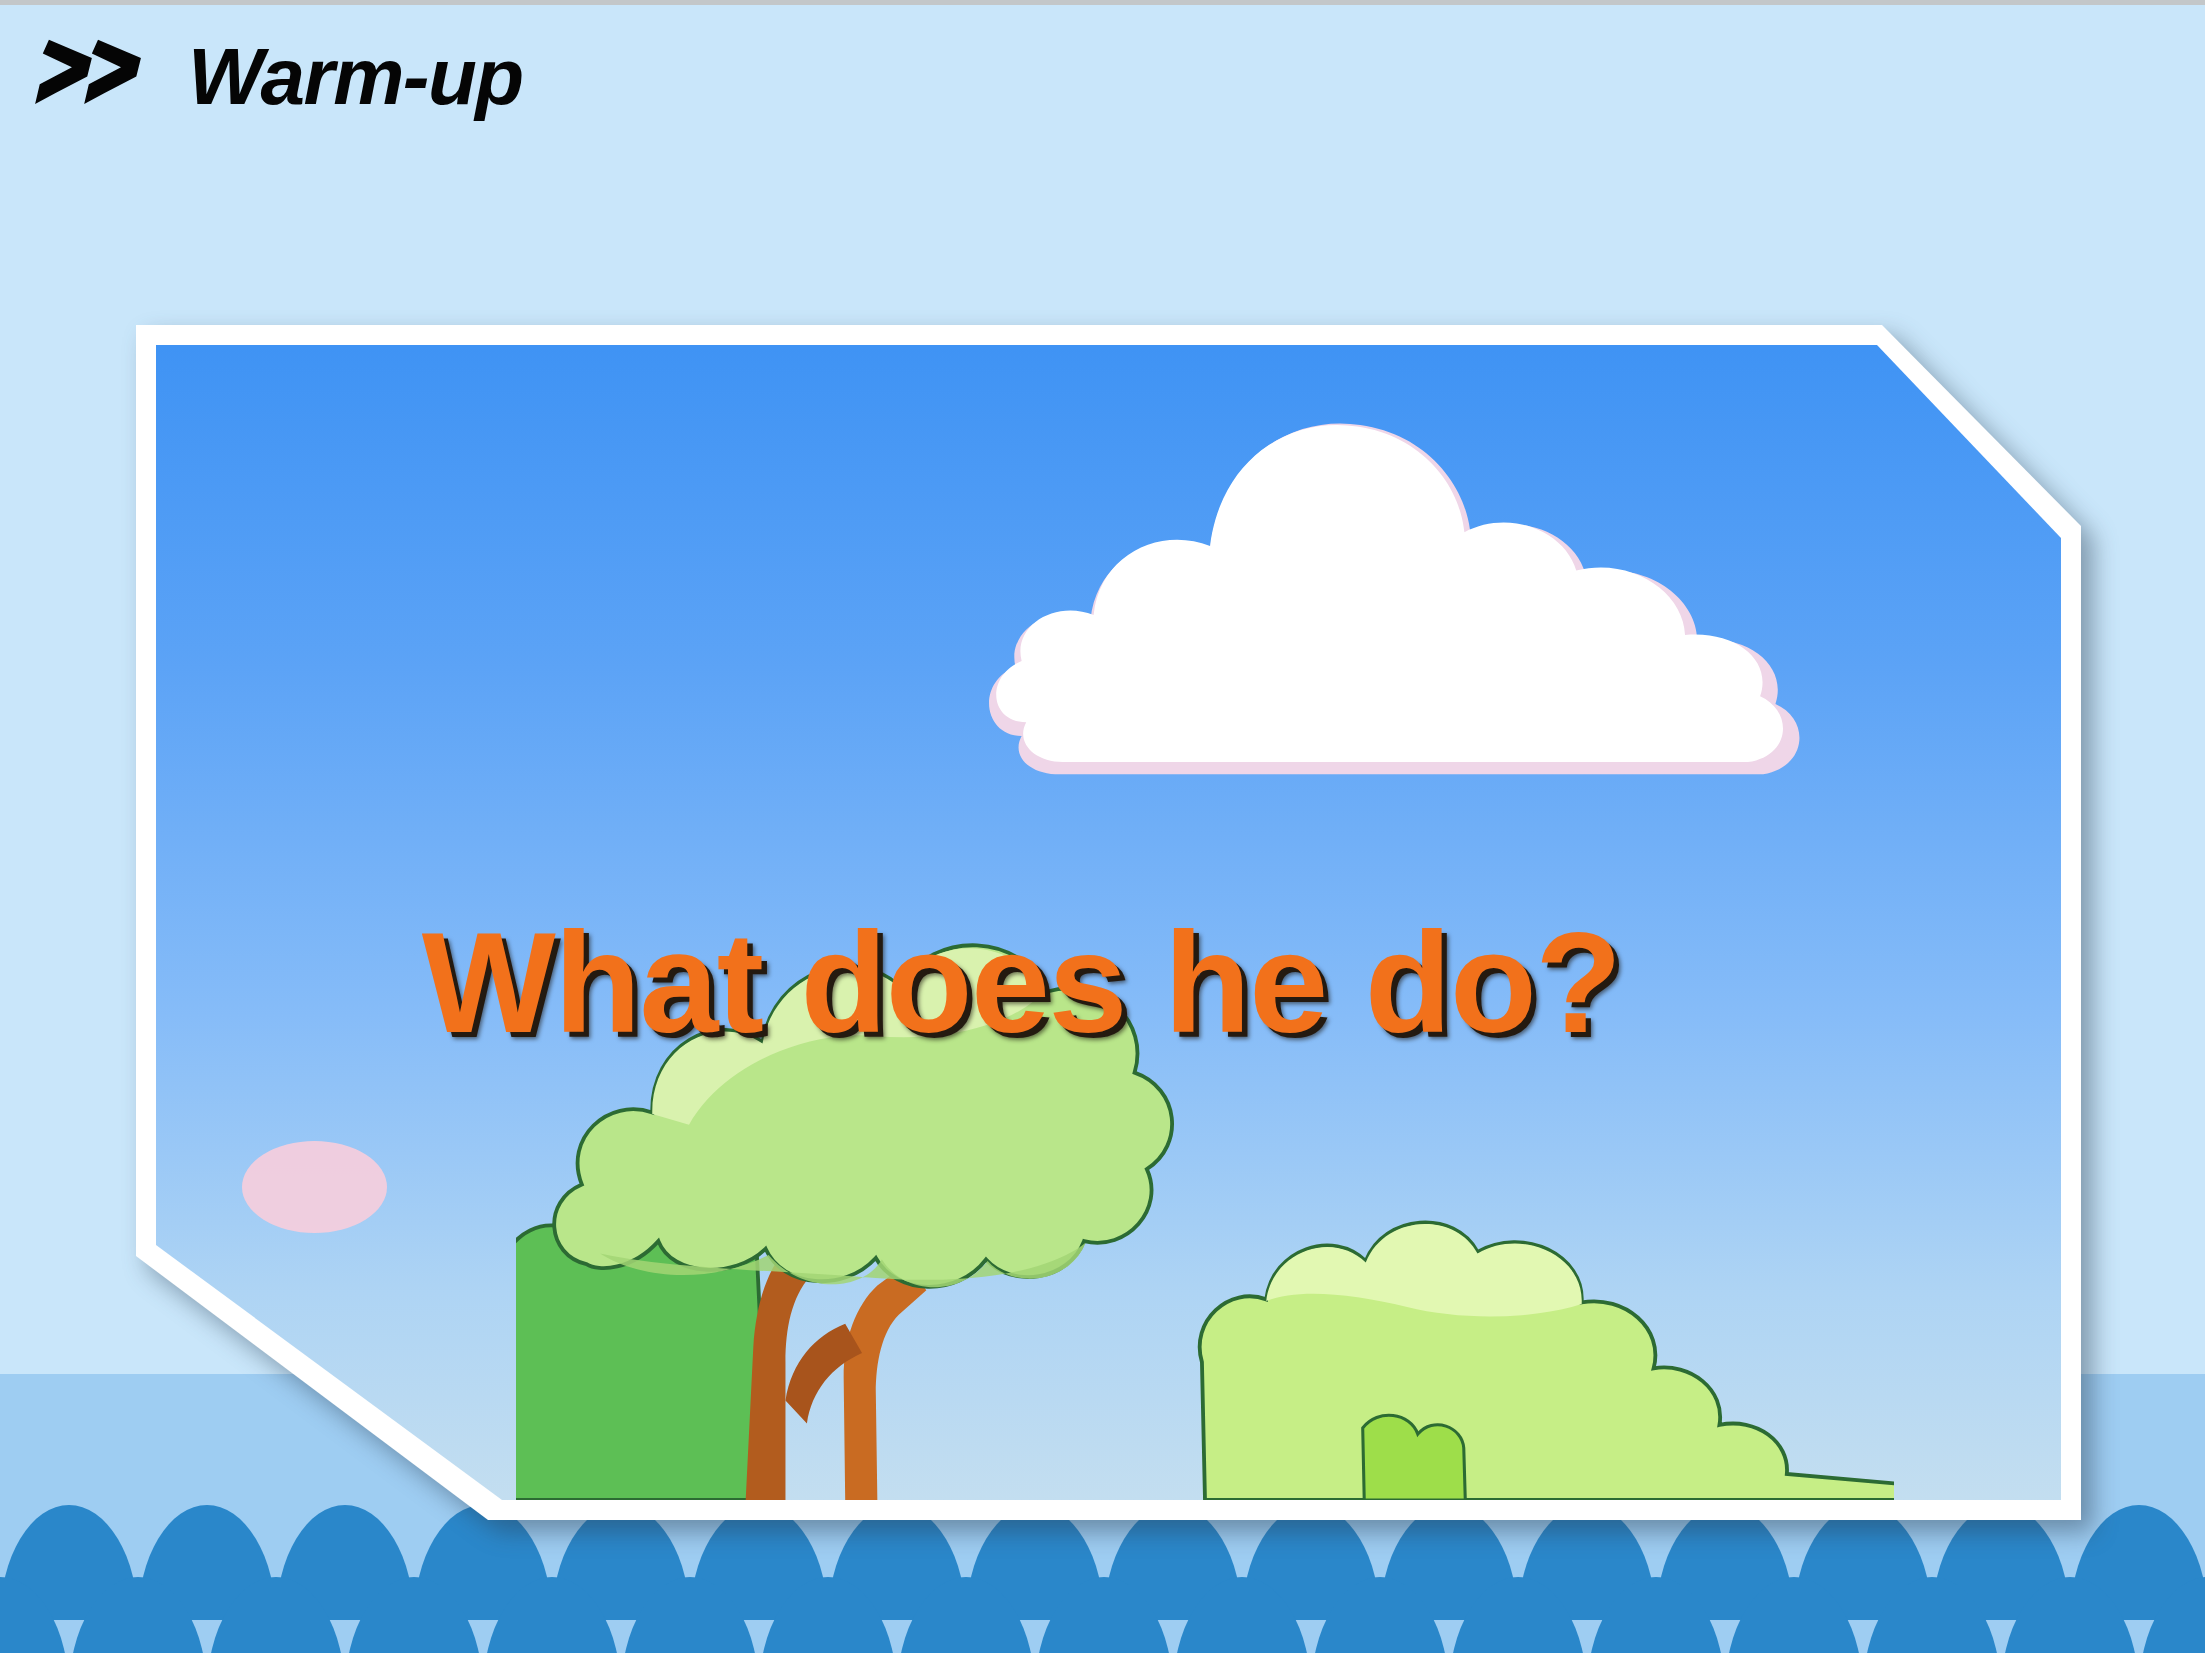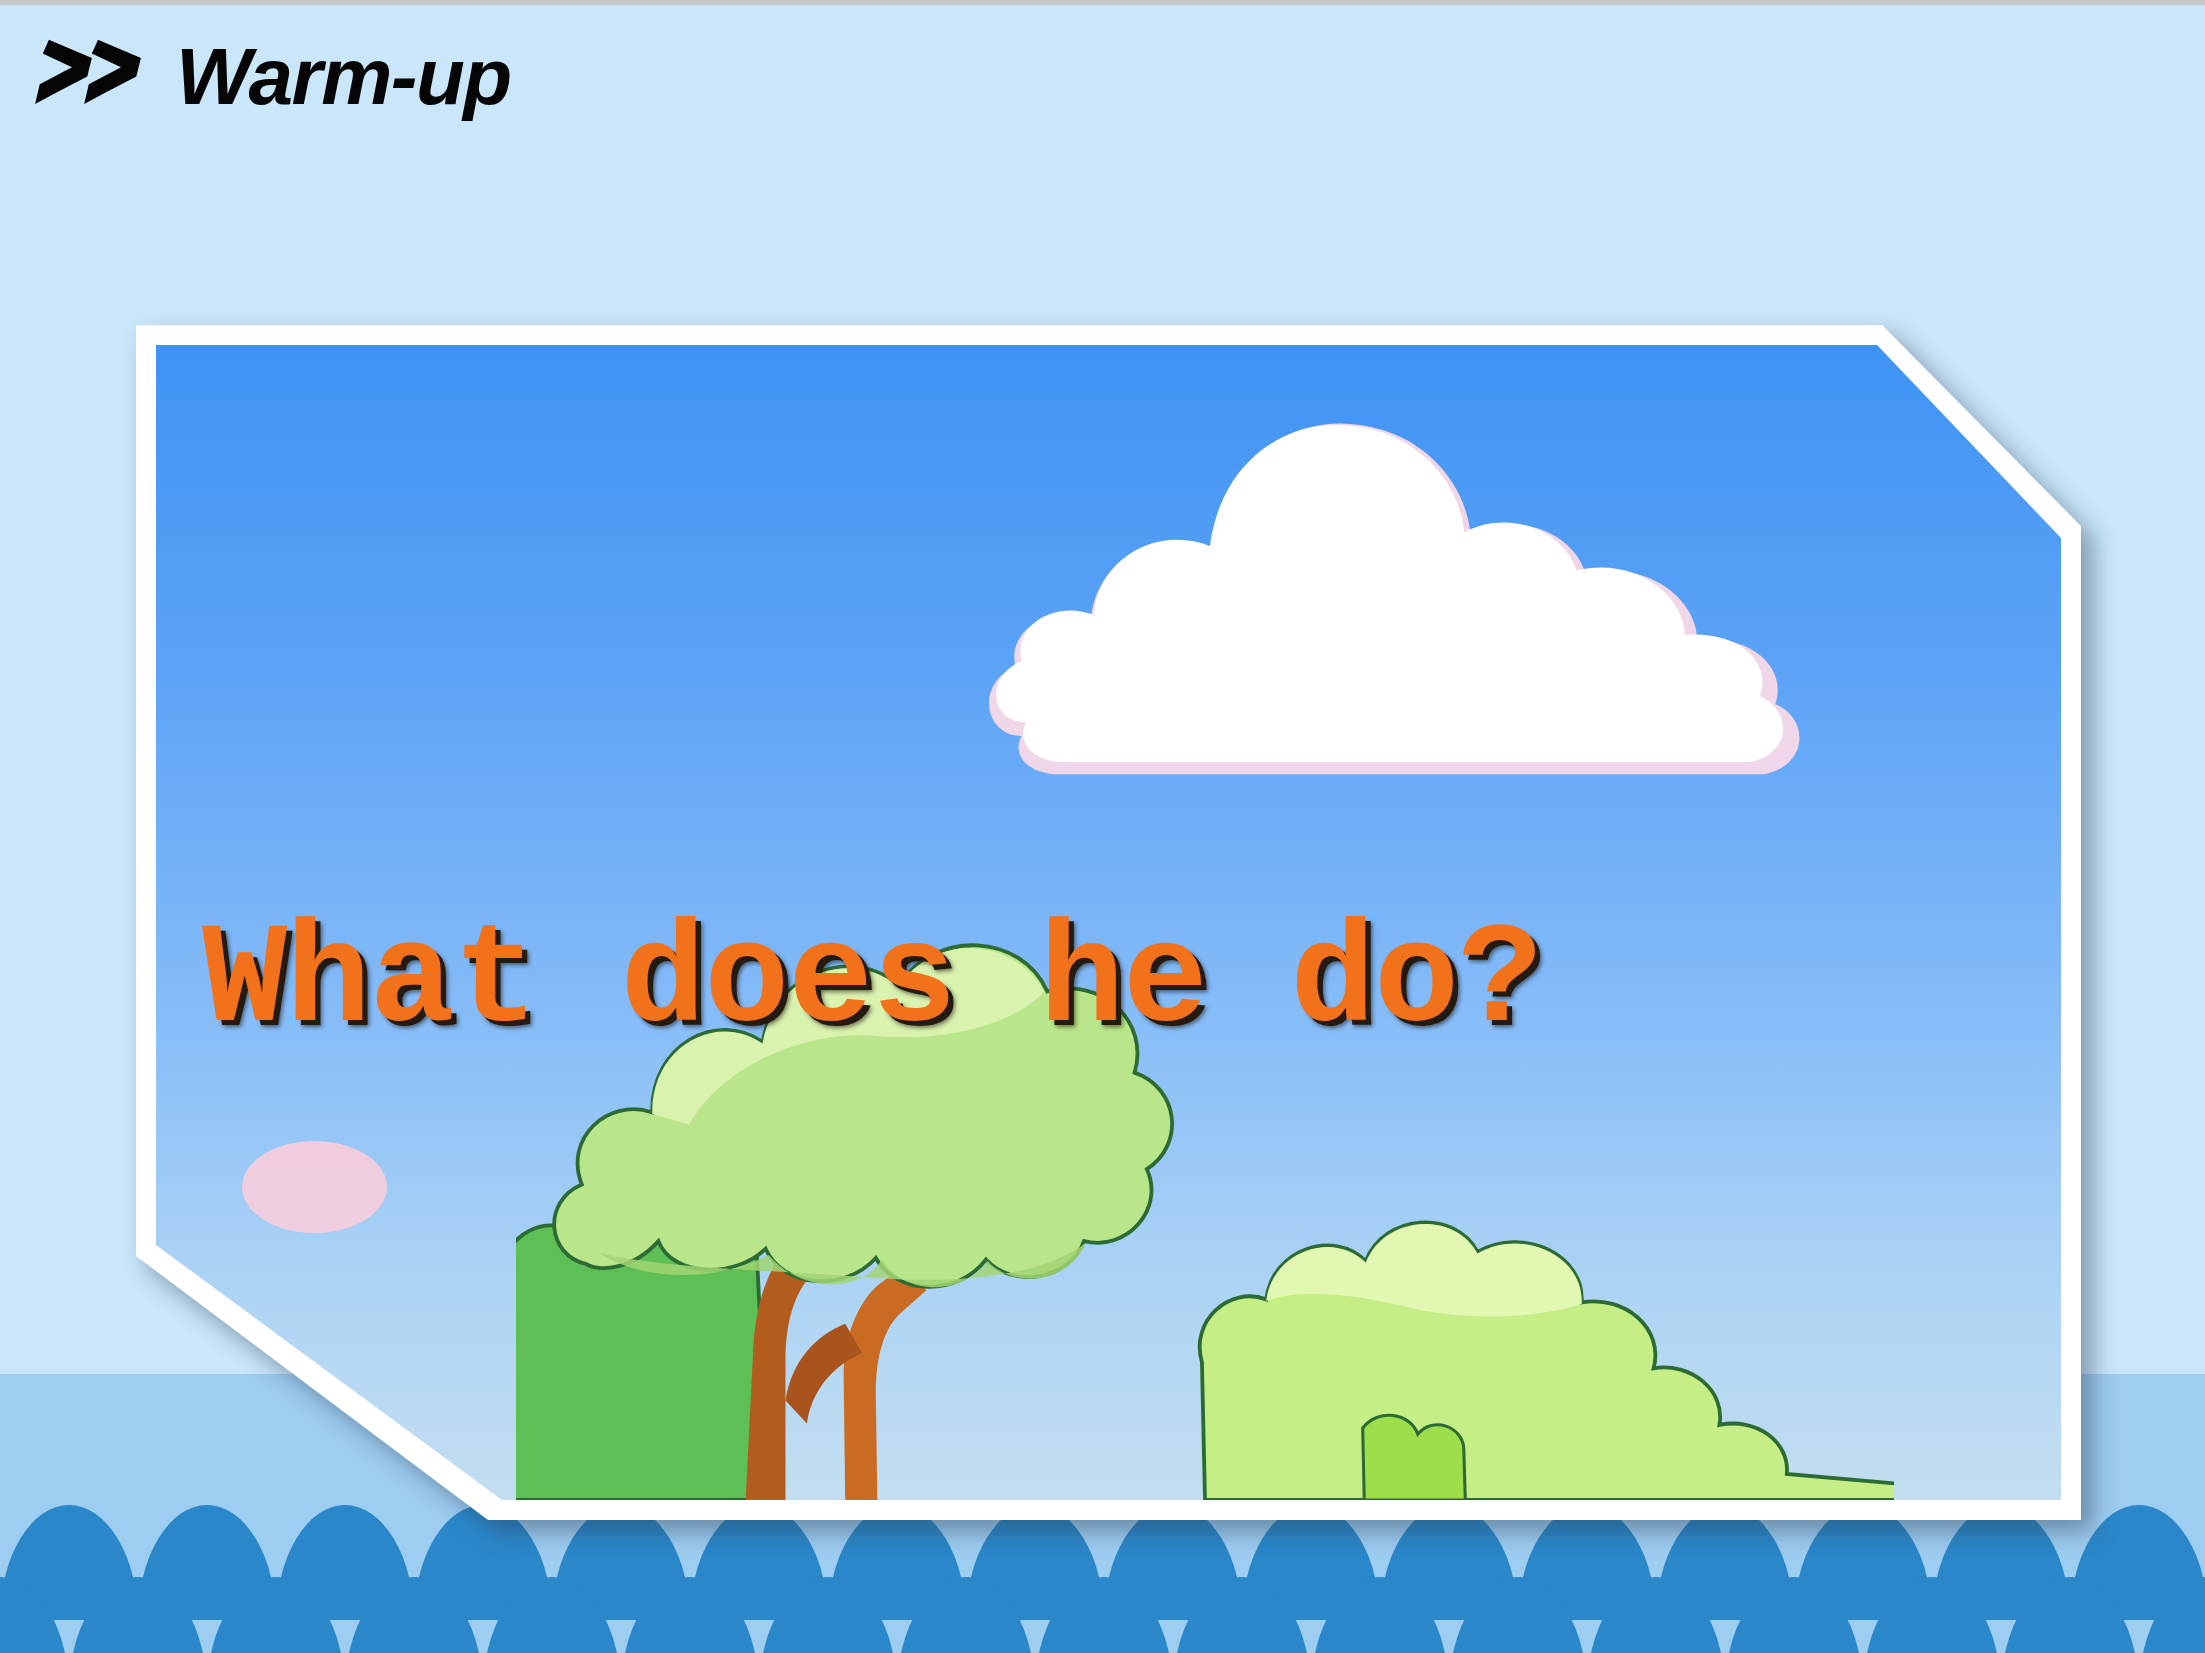--- a/index.html
+++ b/index.html
@@ -91,21 +91,21 @@
     align-items: center;
     z-index: 30;
   }
   .chev-icon {
     margin-left: 29px;
     width: 115px;
     height: 77px;
     display: block;
   }
   .header-title {
-    margin-left: 32px;
+    margin-left: 44px;
     font-family: "Liberation Sans", sans-serif;
     font-weight: bold;
     font-style: italic;
     font-size: 80px;
     letter-spacing: -1.5px;
     color: #050505;
     line-height: 1;
     white-space: nowrap;
   }
 
@@ -166,25 +166,25 @@
     position: absolute;
     left: 360px;
     bottom: 0;
     width: 1378px;
     height: 628px;
   }
 
   
   .photo-caption {
     position: absolute;
-    left: 46px;
+    left: 61px;
     top: 567px;
     width: 1608px;
-    text-align: left;
-    font-family: Liberation Mono, monospace;
+    text-align: center;
+    font-family: Liberation Sans, sans-serif;
     font-weight: bold;
     font-size: 142px;
     line-height: 1;
     letter-spacing: -1.5px;
     color: #f2711b;
     text-shadow:
        5.4px  5.4px 0 #241a10,
        6.9px  6.9px 4.6px rgba(20,12,6,0.55);
     white-space: nowrap;
     z-index: 20;

